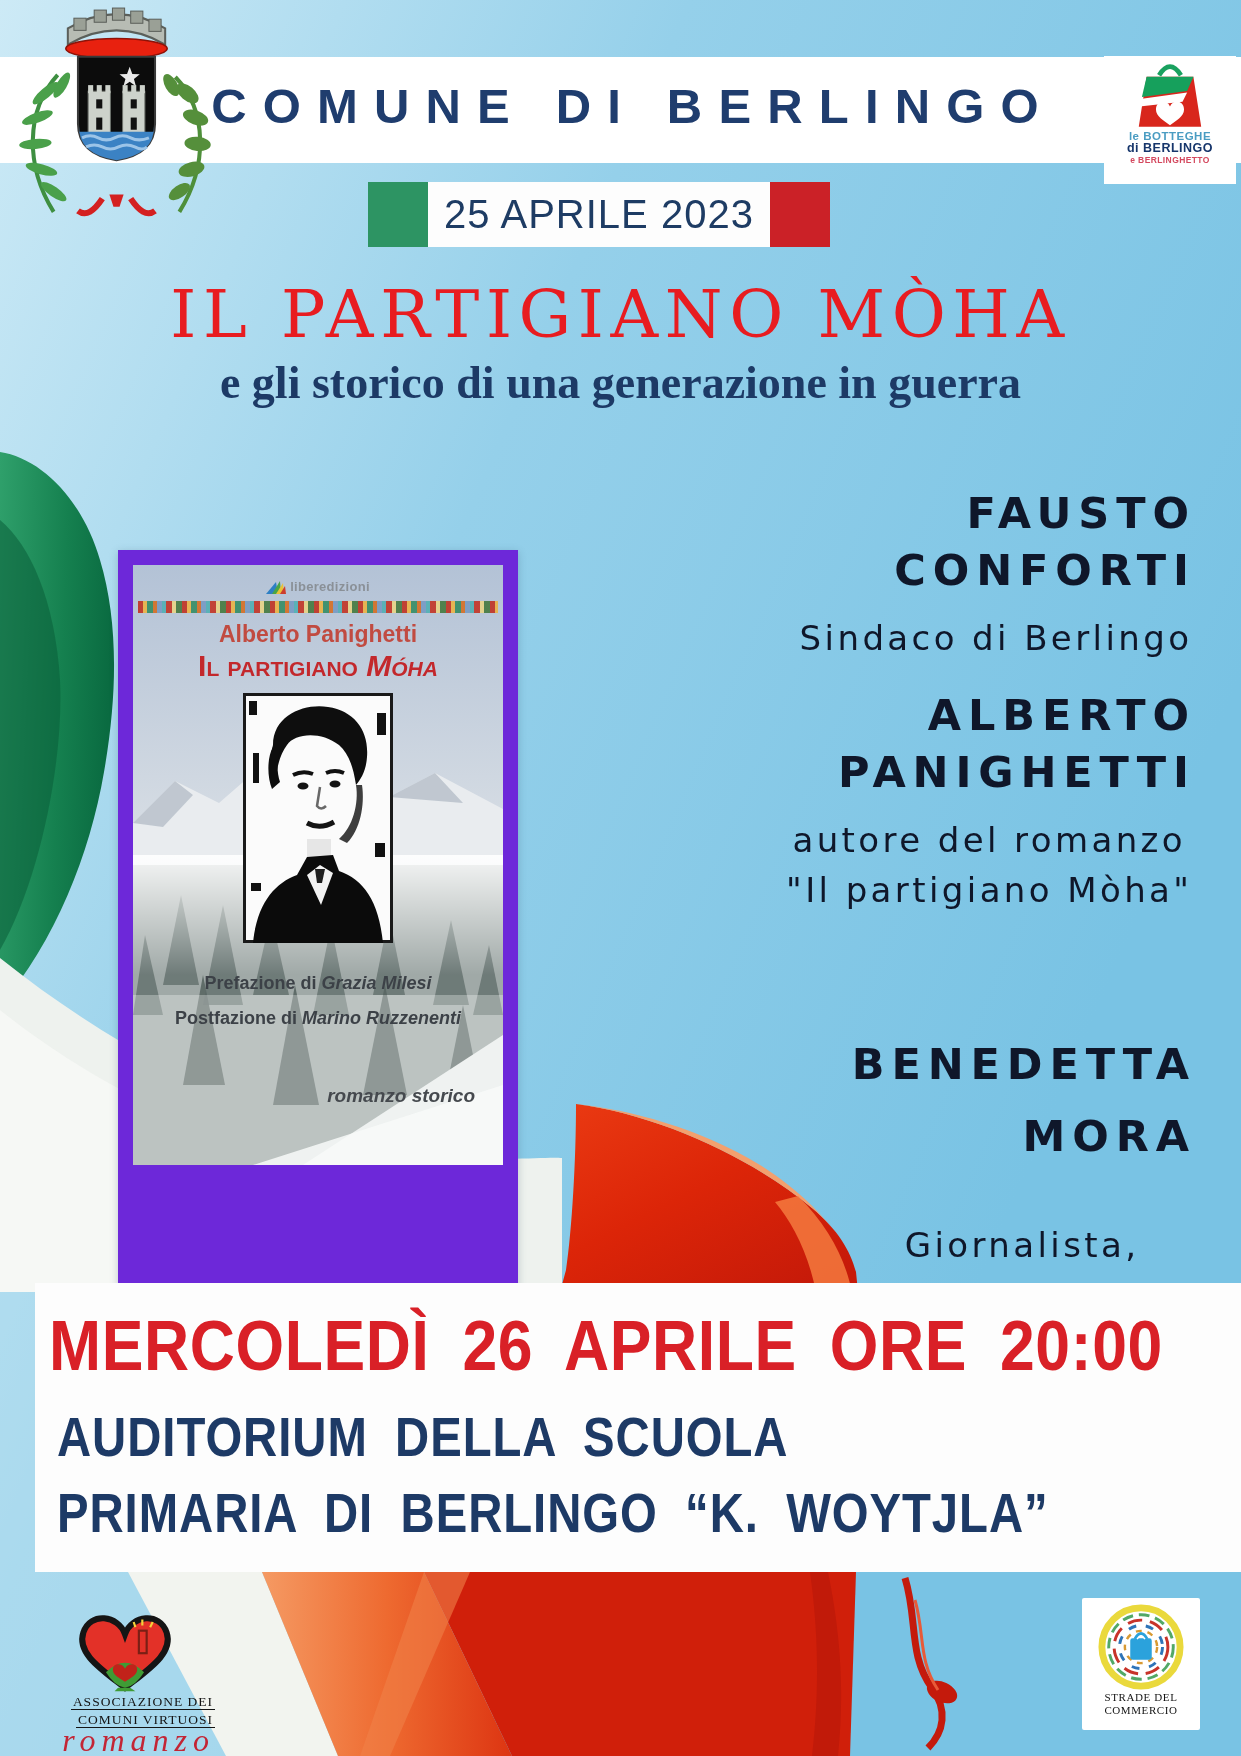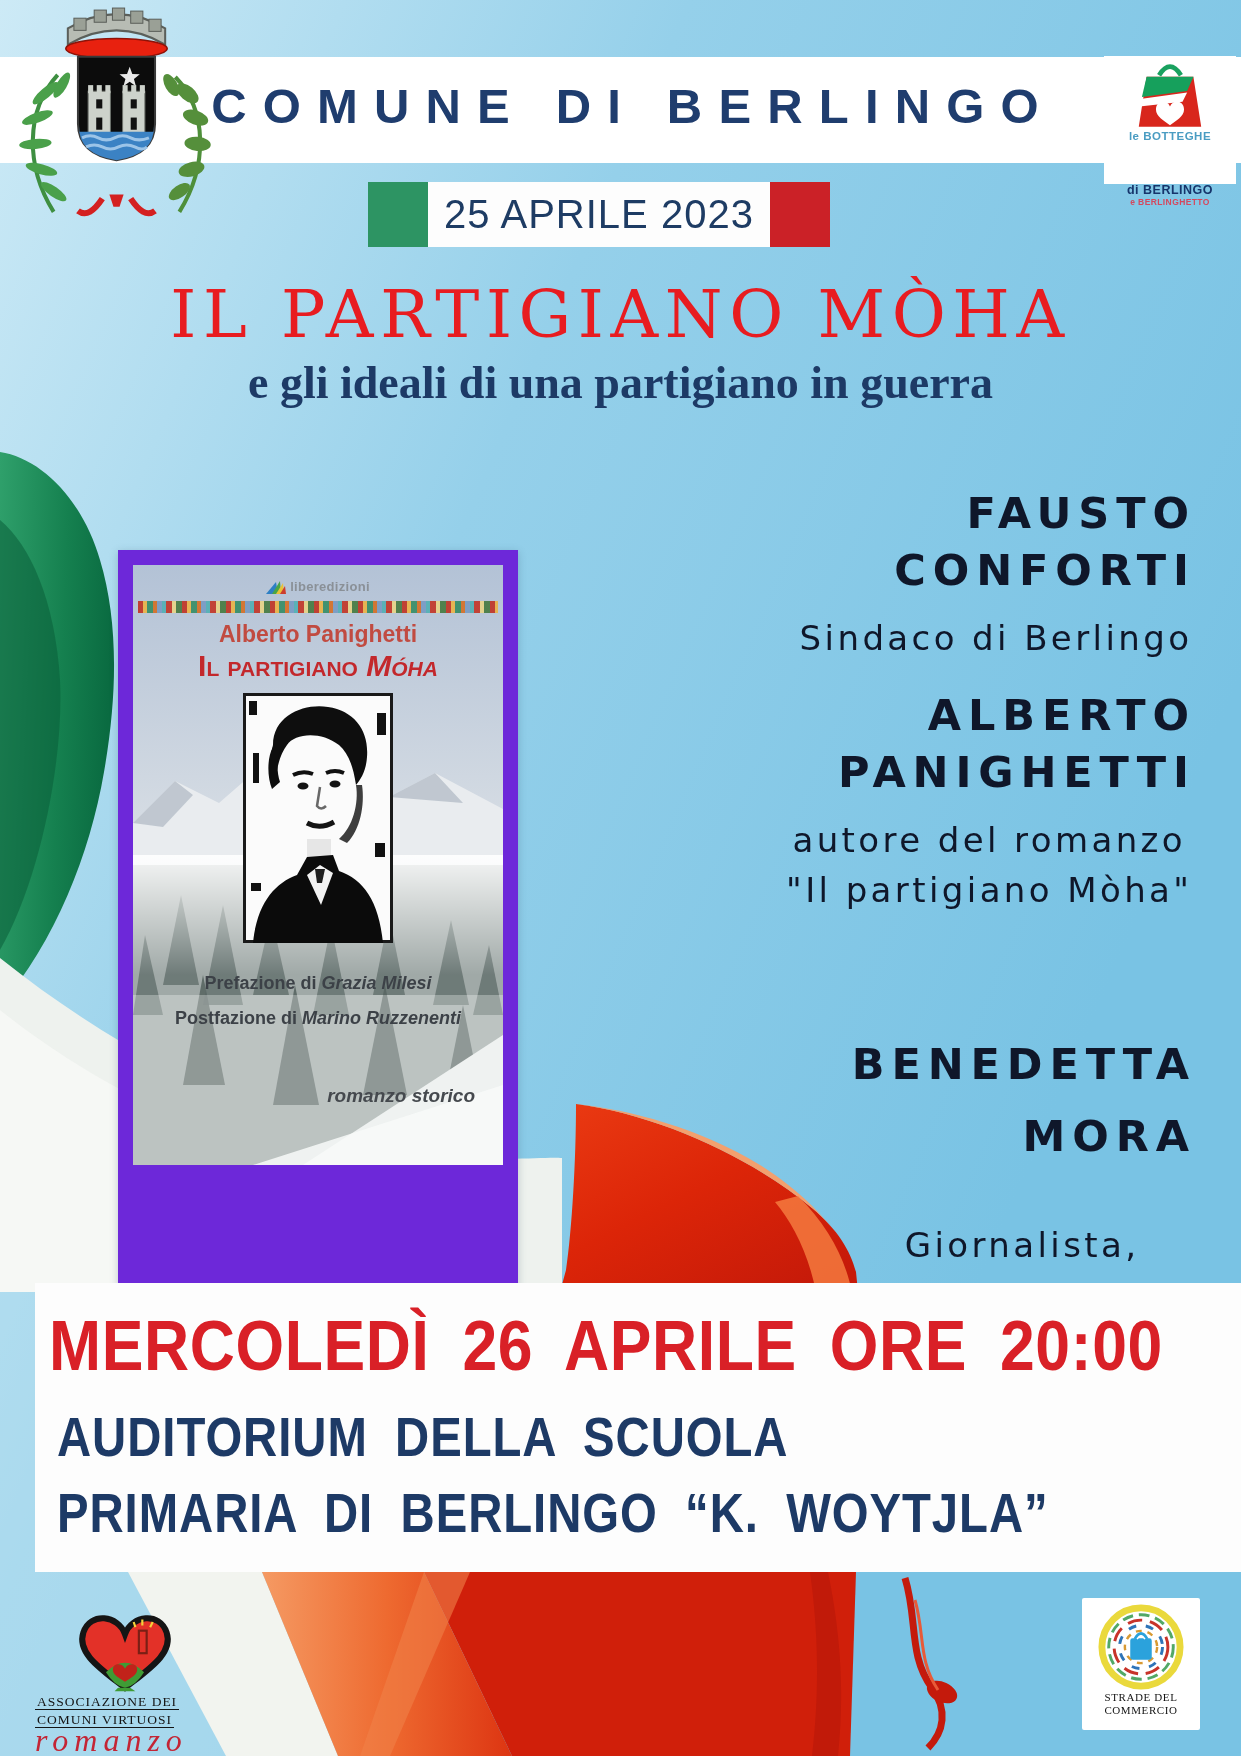--- a/index.html
+++ b/index.html
@@ -6,21 +6,21 @@
   #poster{position:relative;width:1241px;height:1756px;font-family:"Liberation Sans",sans-serif;}
   #bg{position:absolute;left:0;top:0;z-index:0;}
   
   .header-band{position:absolute;left:0;top:57px;width:1241px;height:106px;background:#ffffff;z-index:2;}
   .crest{position:absolute;left:14px;top:4px;width:205px;height:218px;z-index:5;}
   .header-title{position:absolute;left:185px;right:160px;top:78px;z-index:4;text-align:center;
     color:#1f3d6e;font-size:49px;font-weight:700;letter-spacing:0.33em;white-space:nowrap;}
   .botteghe{position:absolute;left:1104px;top:56px;width:132px;height:128px;background:#fff;z-index:4;text-align:center;}
   .botteghe svg{display:block;margin:2px auto 0;}
   .bt1{font-size:11.5px;font-weight:700;color:#4a9cc2;letter-spacing:.5px;line-height:12px;}
-  .bt2{font-size:12.5px;font-weight:700;color:#16356b;letter-spacing:.5px;line-height:13px;margin-top:42px;}
+  .bt2{font-size:12.5px;font-weight:700;color:#16356b;letter-spacing:.5px;line-height:13px;}
   .bt3{font-size:8.5px;font-weight:700;color:#d4485e;letter-spacing:.4px;line-height:10px;}
   
   .date-banner{position:absolute;left:368px;top:182px;height:65px;display:flex;z-index:3;align-items:center;}
   .db-green{width:60px;height:65px;background:#2d9463;}
   .db-red{width:60px;height:65px;background:#cb2127;}
   .db-white{width:342px;height:65px;background:#fdfdfd;display:flex;align-items:center;justify-content:center;}
   .db-text{color:#1e3c64;font-size:40px;letter-spacing:1px;}
   
   .hero-title{position:absolute;left:0;top:276px;width:1241px;text-align:center;z-index:3;
     font-family:"DejaVu Serif",serif;font-weight:400;font-size:66px;color:#e81c20;letter-spacing:0.10em;white-space:nowrap;}
@@ -56,21 +56,21 @@
   .sp3 .sp-roles{margin-top:44px;}
   .sp3 .sp-role{line-height:58px;}
   
   .event-banner{position:absolute;left:35px;top:1283px;width:1206px;height:289px;background:#fdfdfd;z-index:4;}
   .ev-when{position:absolute;left:14px;top:22px;color:#d92027;font-size:71px;font-weight:700;
     transform:scaleX(.88);transform-origin:left center;white-space:nowrap;word-spacing:.24em;letter-spacing:.01em;}
   .ev-line{position:absolute;left:22px;color:#1d3a66;font-size:55px;font-weight:700;
     transform:scaleX(.86);transform-origin:left center;white-space:nowrap;word-spacing:.28em;letter-spacing:.02em;}
   .ev1{top:122px;} .ev2{top:198px;}
   
-  .assoc{position:absolute;left:35px;top:1604px;width:180px;z-index:5;text-align:left;}
+  .assoc{position:absolute;left:35px;top:1604px;width:180px;z-index:5;text-align:right;}
   .assoc svg{display:block;margin:0 auto;}
   .as-caps{font-family:"Liberation Serif",serif;font-size:13.5px;color:#141414;letter-spacing:1px;line-height:15px;
     border-bottom:1px solid #141414;display:inline-block;padding:0 2px;}
   .as-script{font-family:"Liberation Serif",serif;font-style:italic;font-size:32px;color:#c32535;line-height:28px;
     letter-spacing:6px;margin-top:-2px;}
   .strade{position:absolute;left:1082px;top:1598px;width:118px;height:132px;background:#fff;z-index:5;text-align:center;border-radius:2px;}
   .strade svg{display:block;margin:5px auto 0;}
   .st-line{font-family:"Liberation Serif",serif;font-size:11px;color:#141414;letter-spacing:.6px;line-height:12.5px;}
 </style>
 </head>
@@ -201,21 +201,21 @@
 
   <div class="date-banner">
     <div class="db-green"></div>
     <div class="db-white">
       <span class="db-text">25 APRILE 2023</span>
     </div>
     <div class="db-red"></div>
   </div>
 
   <div class="hero-title">IL PARTIGIANO MÒHA</div>
-  <div class="hero-sub">e gli ideali di una partigiano in guerra</div>
+  <div class="hero-sub">e gli storico di una generazione in guerra</div>
 
   <div class="book-card">
     <div class="cover">
       <svg class="scene" width="370" height="600" viewBox="0 0 370 600">
         <defs>
           <linearGradient id="covSky" x1="0" y1="0" x2="0" y2="1">
             <stop offset="0" stop-color="#b3c2d6"></stop>
               <stop offset="1" stop-color="#dce1e6"></stop>
           </linearGradient>
           <linearGradient id="fogG" x1="0" y1="0" x2="0" y2="1">

